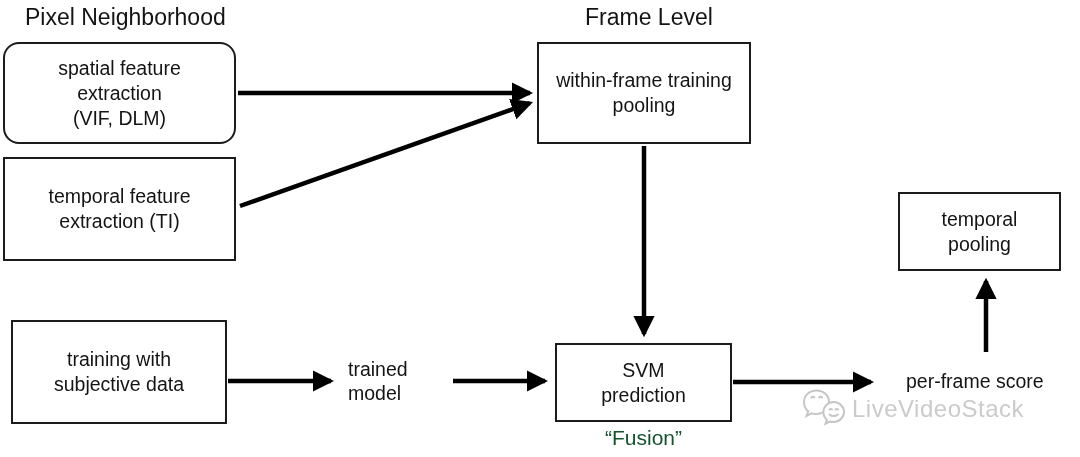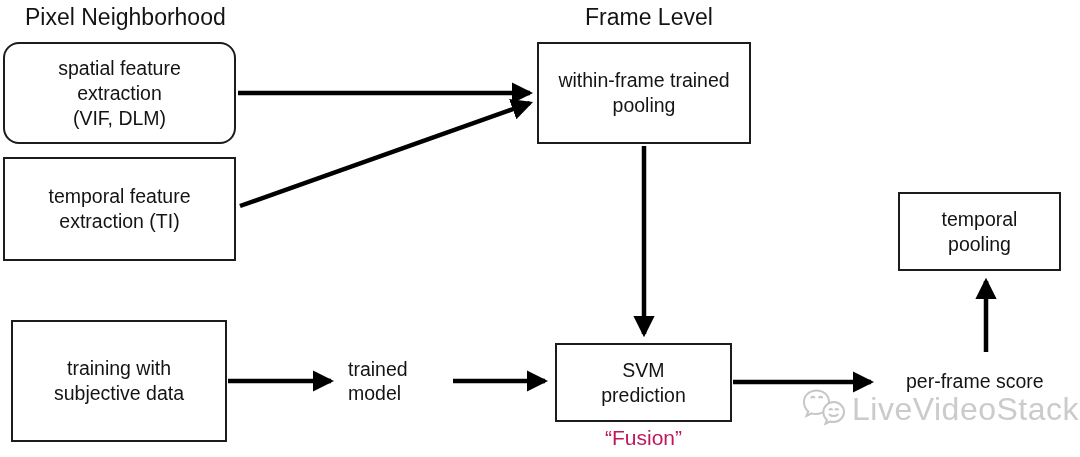--- a/index.html
+++ b/index.html
@@ -47,58 +47,58 @@
     width: 1080px; height: 457px;
     pointer-events: none;
   }
   .fusion-label {
     position: absolute;
     left: 555px; top: 426px;
     width: 177px;
     text-align: center;
     font-size: 21px;
     line-height: 24px;
-    color: #be185d;
+    color: #14532d;
   }
   .watermark {
     position: absolute;
     left: 802px; top: 389px;
     display: flex;
     align-items: center;
     gap: 6px;
   }
   .watermark-text {
-    font-size: 32px;
+    font-size: 24px;
     letter-spacing: 0.5px;
     color: #cbcbcb;
     white-space: nowrap;
   }
 </style>
 </head>
 <body>
 
 <div class="canvas">
 
   <div class="section-label" style="left:25px; top:6px;">Pixel Neighborhood</div>
   <div class="section-label" style="left:585px; top:6px;">Frame Level</div>
 
   <div class="node" style="left:3px; top:42px; width:233px; height:102px;border-radius:16px;">spatial feature
 extraction
 (VIF, DLM)</div>
 
   <div class="node" style="left:3px; top:157px; width:233px; height:104px;">temporal feature
 extraction (TI)</div>
 
-  <div class="node" style="left:537px; top:42px; width:214px; height:102px;">within-frame trained
+  <div class="node" style="left:537px; top:42px; width:214px; height:102px;">within-frame training
 pooling</div>
 
   <div class="node" style="left:898px; top:192px; width:163px; height:79px;">temporal
 pooling</div>
 
-  <div class="node" style="left:11px; top:320px; width:216px; height:122px;">training with
+  <div class="node" style="left:11px; top:320px; width:216px; height:104px;">training with
 subjective data</div>
 
   <div class="node" style="left:555px; top:343px; width:177px; height:79px;">SVM
 prediction</div>
 
   <div class="free-label" style="left:348px; top:357px; width:94px;">trained
 model</div>
 
   <div class="free-label" style="left:906px; top:369px; width:160px; text-align:left;">per-frame score</div>
 

